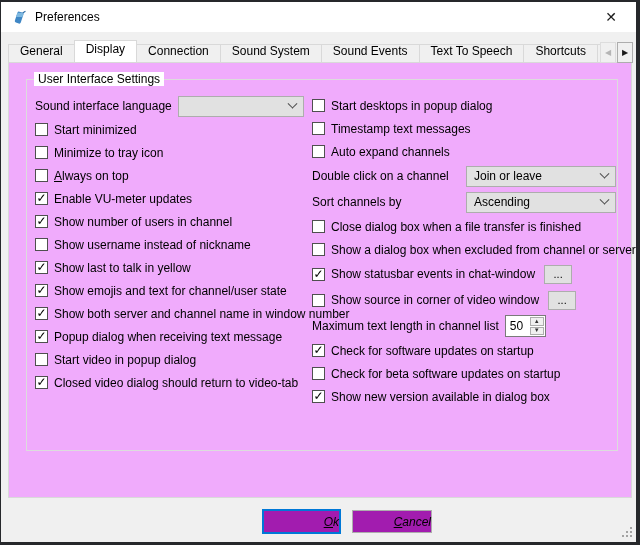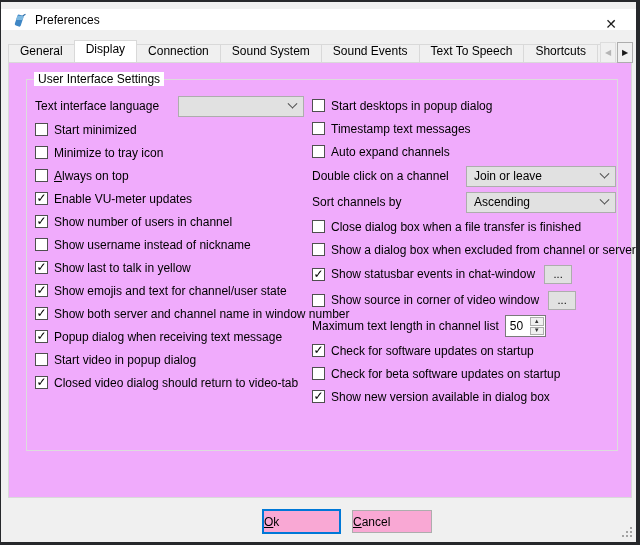--- a/index.html
+++ b/index.html
@@ -2,21 +2,21 @@
 <html><head>
 <meta charset="utf-8">
 <style>
   * { box-sizing: border-box; margin: 0; padding: 0; }
   html,body { width:640px; height:545px; overflow:hidden; }
   body { background:#26282b; font-family:"Liberation Sans", sans-serif; font-size:12px; color:#000; }
 
   .window { position:absolute; left:1px; top:2px; width:635px; height:540px; background:#f0f0f0; }
 
   
-  .titlebar { position:absolute; left:0; top:7px; width:100%; height:21px; background:#ffffff; display:flex; align-items:center; }
+  .titlebar { position:absolute; left:0; top:0; width:100%; height:30px; background:#ffffff; display:flex; align-items:center; }
   .titlebar .app-icon { margin-left:10px; width:16px; height:16px; flex:none; }
   .titlebar .title { margin-left:8px; font-size:12px; color:#000; }
   .close-btn { position:absolute; right:6px; top:0; width:38px; height:30px; display:flex; align-items:center; justify-content:center; font-size:14px; font-weight:300; color:#1a1a1a; cursor:pointer; background:transparent; border:none; }
 
   
   .tabbar { position:absolute; left:7px; top:38px; width:594px; height:22px; display:flex; align-items:flex-start; overflow:hidden; white-space:nowrap; z-index:3; }
   .tab { height:18px; margin-top:4px; padding:1px 11px 7px 11px; background:#f0f0f0; border:1px solid #d9d9d9; border-bottom:none; display:flex; align-items:center; font-size:12px; cursor:pointer; flex:none; }
   .tab + .tab { margin-left:-1px; }
   .tab.active { height:23px; margin-top:0; background:#ffffff; border:1px solid #d9d9d9; border-bottom:none; z-index:4; position:relative; }
   .tab-scroll { position:absolute; top:40px; width:16px; height:21px; background:#f0f0f0; display:flex; align-items:center; justify-content:center; font-size:8px; z-index:5; cursor:pointer; }
@@ -55,21 +55,21 @@
   
   .more-btn { margin-left:9px; width:28px; height:19px; background:#e1e1e1; border:1px solid #adadad; font-size:11px; line-height:10px; text-align:center; cursor:pointer; flex:none; }
 
   
   .spin { margin-left:6px; height:22px; display:flex; border:1px solid #7a7a7a; background:#ffffff; flex:none; }
   .spin .spin-value { width:23px; padding:0 2px 0 4px; display:flex; align-items:center; font-size:12px; }
   .spin .spin-btns { width:16px; display:flex; flex-direction:column; padding:1px; gap:1px; }
   .spin-btn { flex:1; background:#f0f0f0; border:1px solid #adadad; font-size:6px; line-height:5px; display:flex; align-items:center; justify-content:center; color:#333; cursor:pointer; }
 
   
-  .btn { position:absolute; background:#f9a8d4; display:flex; align-items:center; justify-content:flex-start; font-size:12px; cursor:pointer; }
+  .btn { position:absolute; background:#a21caf; display:flex; align-items:center; justify-content:flex-end; font-size:12px; cursor:pointer;font-style:italic; }
   .btn-ok { left:261px; top:507px; width:79px; height:25px; border:2px solid #0078d7; }
   .btn-cancel { left:351px; top:508px; width:80px; height:23px; border:1px solid #adadad; }
 
   .u1 { display:inline-block; }
   .u1::first-letter { text-decoration:underline; }
 
   .grip { position:absolute; right:3px; bottom:4px; width:12px; height:12px; cursor:nwse-resize; }
 </style>
 </head>
 <body>
@@ -114,21 +114,21 @@
   </div>
   <div class="tab-scroll left">◀</div>
   <div class="tab-scroll right">▶</div>
 
   <div class="page">
     <div class="groupbox">
       <span class="gb-title">User Interface Settings</span>
 
       <div class="col col-left">
         <div class="row" style="height:24px">
-          <span class="lang-label">Text interface language</span>
+          <span class="lang-label">Sound interface language</span>
           <div class="combo lang-combo">
             <span class="combo-value"></span>
             <span class="chev"></span>
           </div>
         </div>
 
         <div class="row">
           <span class="cb">
               <span class="mark"></span>
             </span>

